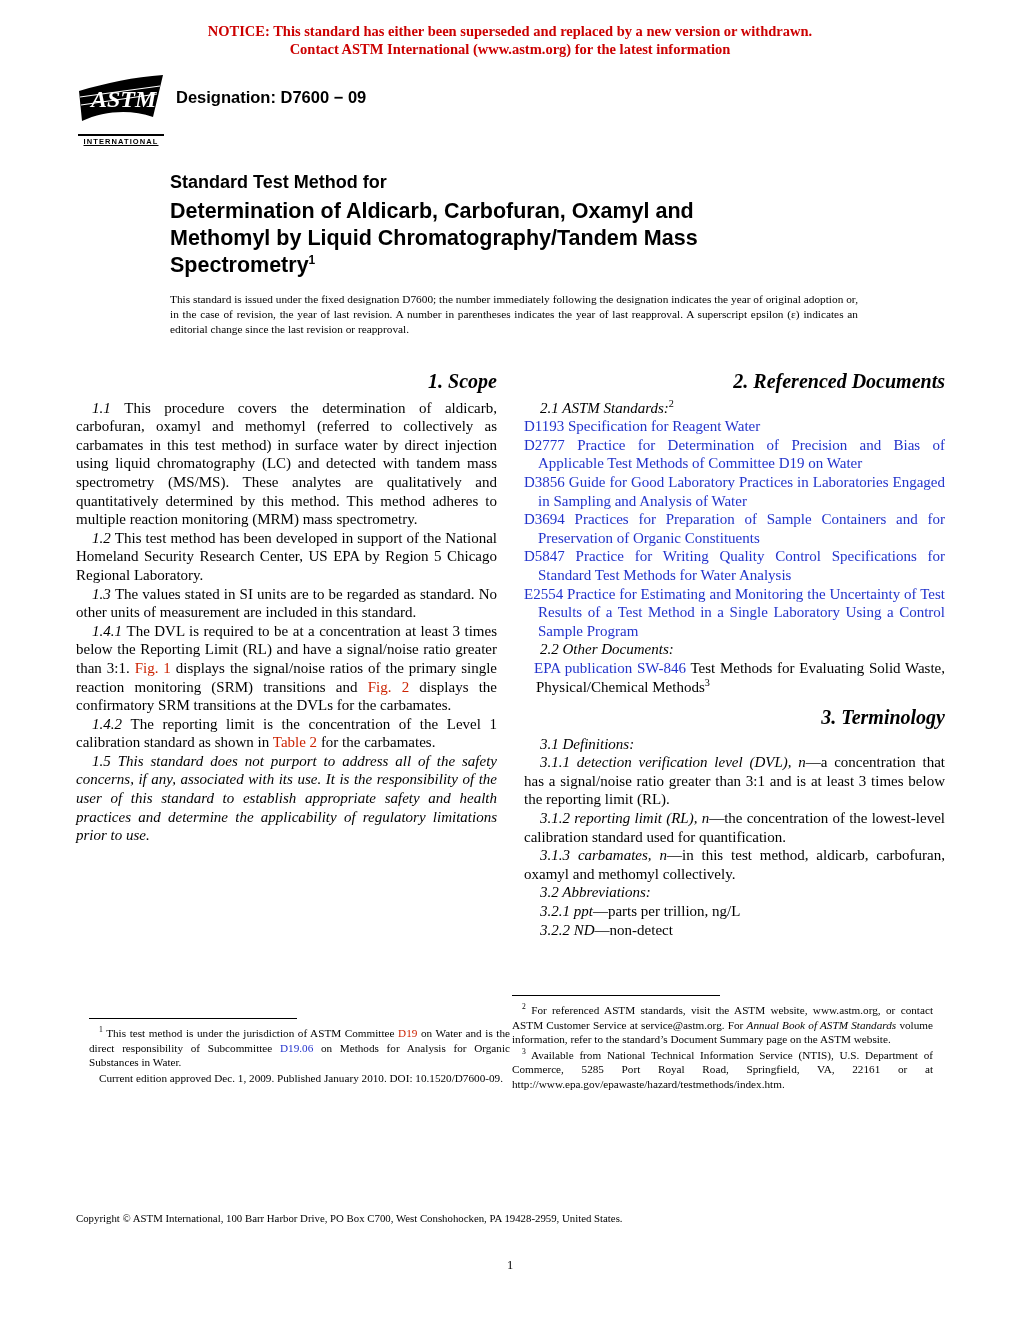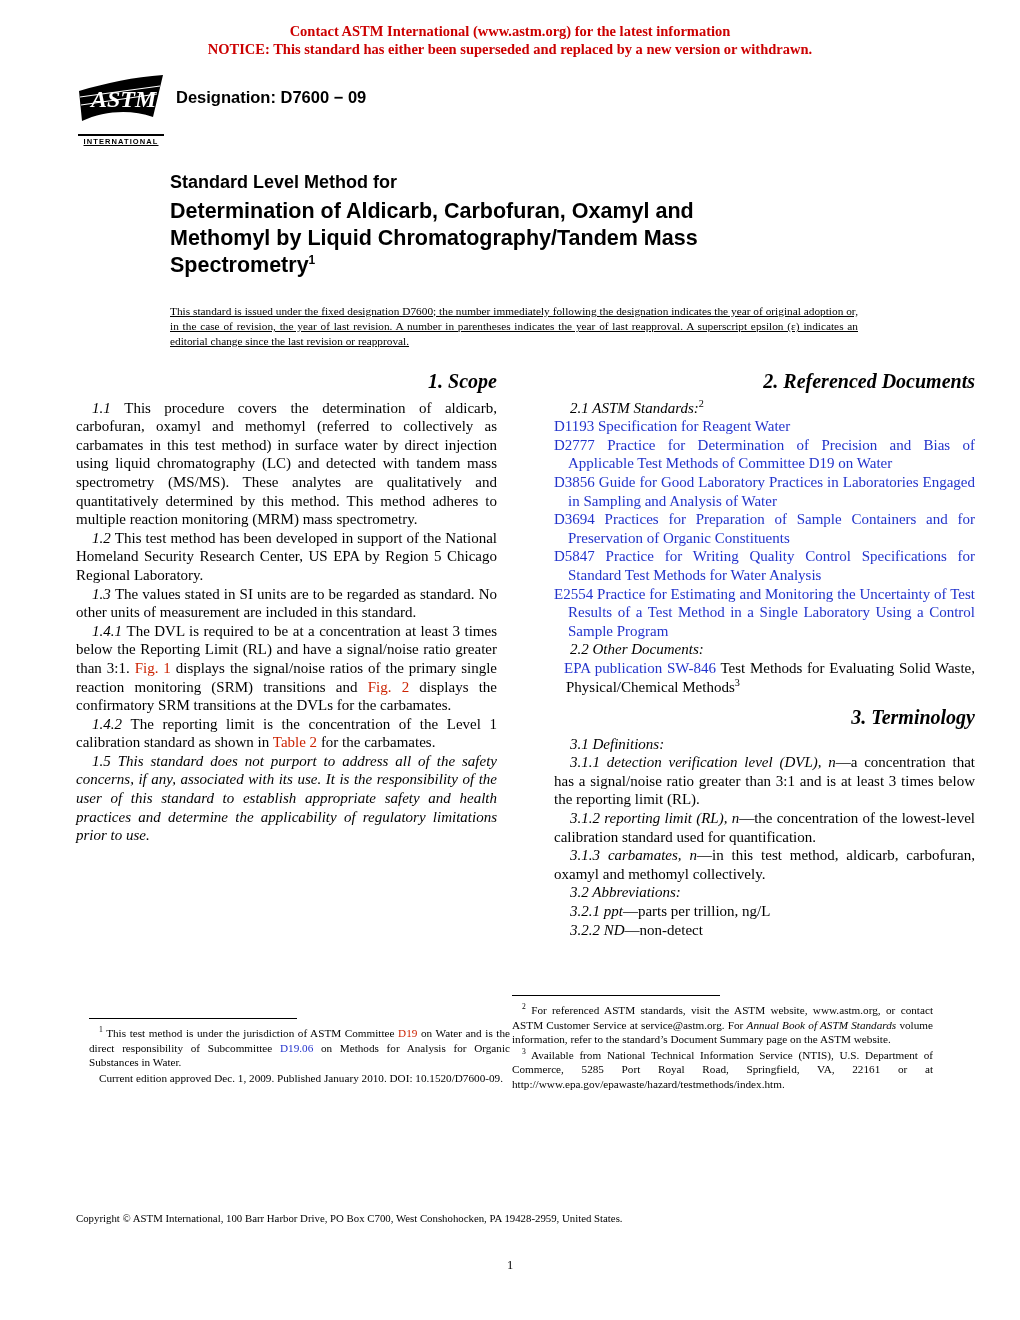--- a/index.html
+++ b/index.html
@@ -38,28 +38,28 @@
   }
   
   .title-block{
     position:absolute;left:170px;top:172px;width:660px;
     font-family:"Liberation Sans",sans-serif;font-weight:bold;
   }
   .kicker{font-size:18px;margin-bottom:5px;}
   .main-title{font-size:21.5px;line-height:27px;width:600px;}
   .main-title sup{font-size:12px;}
   .issue-note{
-    position:absolute;left:170px;top:304px;width:688px;
-    font-size:11.3px;line-height:15.2px;text-align:justify;text-decoration:underline;
+    position:absolute;left:170px;top:292px;width:688px;
+    font-size:11.3px;line-height:15.2px;text-align:justify;
   }
   
   .columns{position:absolute;left:76px;top:372px;width:869px;}
   .col{position:absolute;top:0;width:421px;font-size:15px;line-height:18.6px;text-align:justify;}
   .col-left{left:0;}
-  .col-right{left:448px;margin-left:30px;}
+  .col-right{left:448px;}
   .sec-h{font-weight:bold;font-size:20px;margin:0 0 8px 0;text-align:right;font-style:italic;}
   .sec-h.spaced{margin-top:12px;}
   .body-p{margin:0;text-indent:16px;}
   .ref-doc{margin:0;padding-left:14px;text-indent:-14px;text-align:justify;}
   .hang{padding-left:12px;text-indent:-2px;}
   .i{font-style:italic;}
   .red{color:var(--link-red);}
   .blue{color:var(--link-blue);}
   sup{font-size:0.68em;line-height:0;}
   
@@ -72,38 +72,38 @@
   
   .copyright{position:absolute;left:76px;top:1212px;width:869px;font-size:10.8px;}
   .page-num{position:absolute;top:1258px;left:0;width:100%;text-align:center;font-size:12.5px;}
 </style>
 </head>
 <body>
 
 <div class="page">
 
   <div class="notice">
+    <div>NOTICE: This standard has either been superseded and replaced by a new version or withdrawn.</div>
     <div>Contact ASTM International (www.astm.org) for the latest information</div>
-    <div>NOTICE: This standard has either been superseded and replaced by a new version or withdrawn.</div>
   </div>
 
   <div class="logo">
     <svg width="86" height="54" viewBox="0 0 86 54">
       <path d="M1 17 C 28 9, 56 3, 85 1 L 75 43 C 52 35, 26 37, 4 47 Z" fill="#000"></path>
       <text x="13" y="33" font-family="'Liberation Serif',serif" font-style="italic" font-weight="bold" font-size="24" fill="#ffffff">ASTM</text>
       <path d="M2 23 L82 12" stroke="#ffffff" stroke-width="1.2" fill="none"></path>
       <path d="M3 31 L79 20" stroke="#ffffff" stroke-width="1.2" fill="none"></path>
     </svg>
     <div class="logo-intl">INTERNATIONAL</div>
   </div>
 
   <div class="designation">Designation: D7600 − 09</div>
 
   <div class="title-block">
-    <div class="kicker">Standard Level Method for</div>
+    <div class="kicker">Standard Test Method for</div>
     <div class="main-title"><span>Determination of Aldicarb, Carbofuran, Oxamyl and Methomyl by Liquid Chromatography/Tandem Mass Spectrometry</span><sup>1</sup></div>
   </div>
 
   <div class="issue-note">This standard is issued under the fixed designation D7600; the number immediately following the designation indicates the year of original adoption or, in the case of revision, the year of last revision. A number in parentheses indicates the year of last reapproval. A superscript epsilon (ε) indicates an editorial change since the last revision or reapproval.</div>
 
   <div class="columns">
 
     <div class="col col-left">
       <div class="sec-h">1.  Scope</div>
       <p class="body-p"><span class="i">1.1 </span><span>This procedure covers the determination of aldicarb, carbofuran, oxamyl and methomyl (referred to collectively as carbamates in this test method) in surface water by direct injection using liquid chromatography (LC) and detected with tandem mass spectrometry (MS/MS). These analytes are qualitatively and quantitatively determined by this method. This method adheres to multiple reaction monitoring (MRM) mass spectrometry.</span></p>

